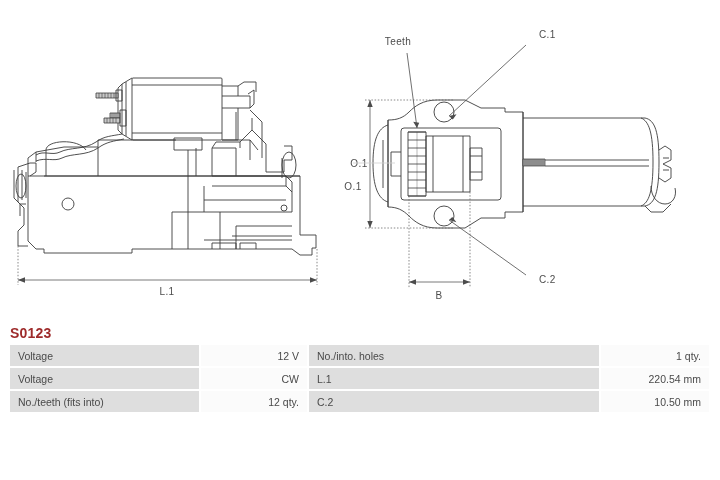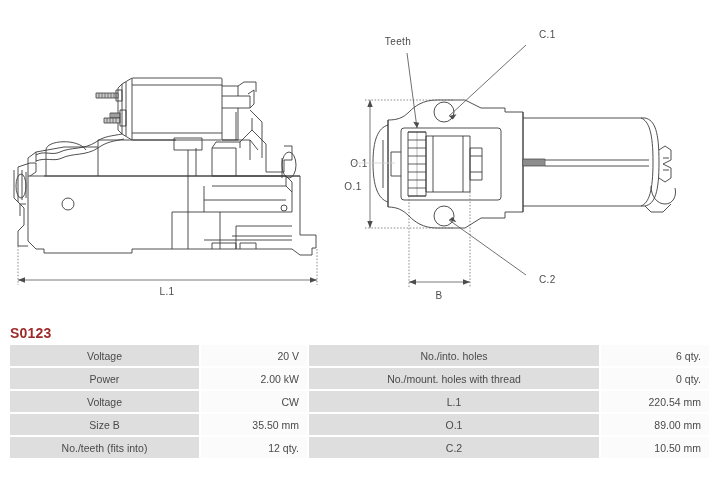--- a/index.html
+++ b/index.html
@@ -60,21 +60,21 @@
     font-size: 10.5px;
     color: #4a4a4a;
     padding: 0 8px;
     border-bottom: 2px solid #ffffff;
     vertical-align: middle;
     white-space: nowrap;
     overflow: hidden;
   }
   #spec-table td.lbl {
     background: #dedede;
-    text-align: center;
+    text-align: left;
   }
   #spec-table td.val {
     background: #fbfbfb;
     text-align: right;
     border-left: 2px solid #ffffff;
     border-right: 2px solid #ffffff;
   }
   #spec-table col.c1 { width: 190px; }
   #spec-table col.c2 { width: 108px; }
   #spec-table col.c3 { width: 292px; }
@@ -293,41 +293,29 @@
 <table id="spec-table">
   <colgroup>
     <col class="c1">
       <col class="c2">
       <col class="c3">
       <col class="c4">
   </colgroup>
   <tbody>
     <tr>
       <td class="lbl">Voltage</td>
-      <td class="val">20 V</td>
+      <td class="val">12 V</td>
       <td class="lbl">No./into. holes</td>
-      <td class="val">6 qty.</td>
-    </tr>
-    <tr>
-      <td class="lbl">Power</td>
-      <td class="val">2.00 kW</td>
-      <td class="lbl">No./mount. holes with thread</td>
-      <td class="val">0 qty.</td>
+      <td class="val">1 qty.</td>
     </tr>
     <tr>
       <td class="lbl">Voltage</td>
       <td class="val">CW</td>
       <td class="lbl">L.1</td>
       <td class="val">220.54 mm</td>
-    </tr>
-    <tr>
-      <td class="lbl">Size B</td>
-      <td class="val">35.50 mm</td>
-      <td class="lbl">O.1</td>
-      <td class="val">89.00 mm</td>
     </tr>
     <tr>
       <td class="lbl">No./teeth (fits into)</td>
       <td class="val">12 qty.</td>
       <td class="lbl">C.2</td>
       <td class="val">10.50 mm</td>
     </tr>
   </tbody>
 </table>
 

